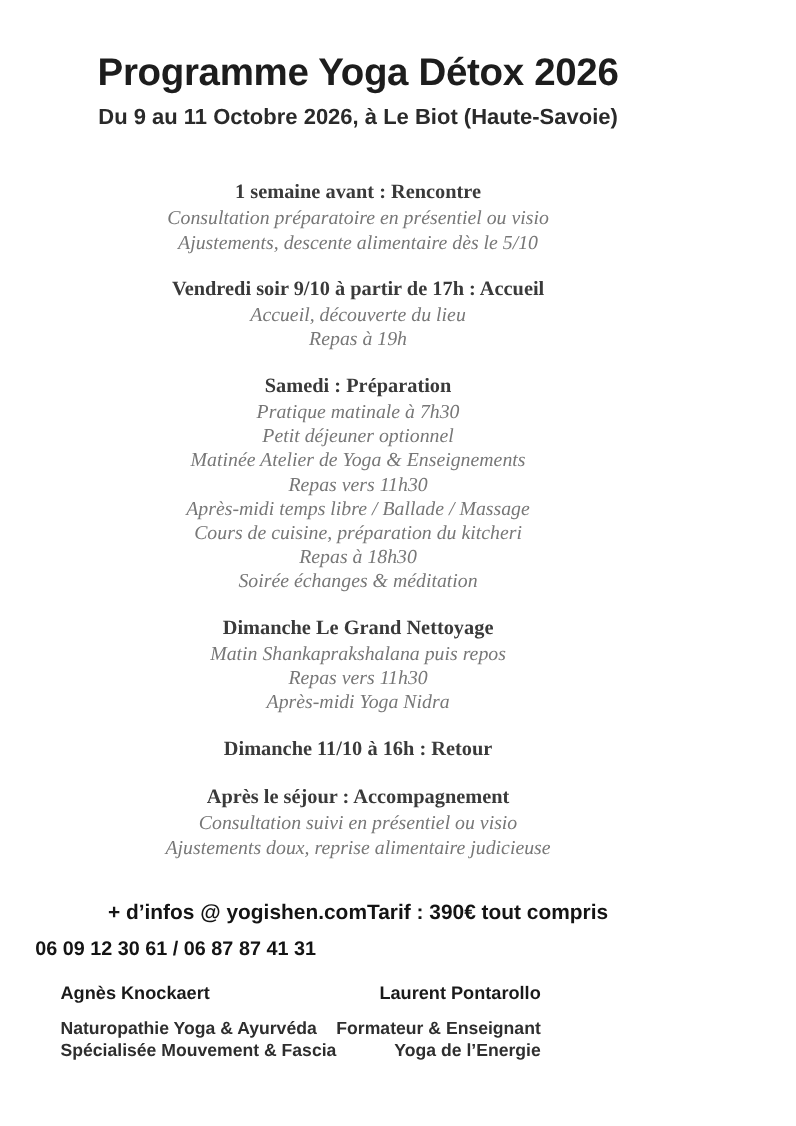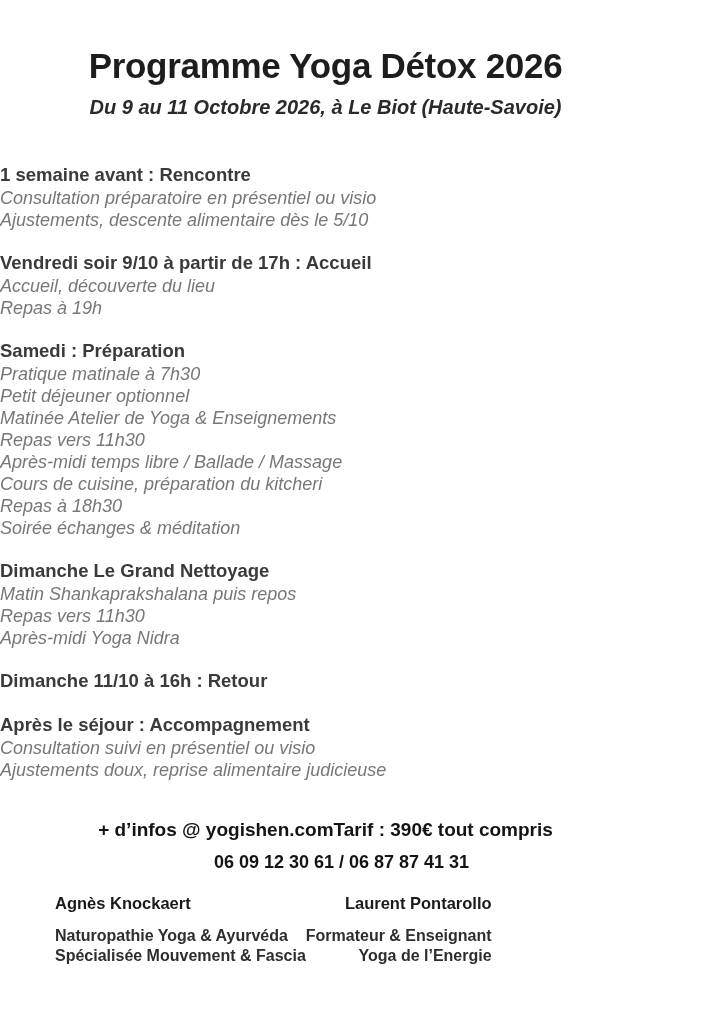--- a/index.html
+++ b/index.html
@@ -25,27 +25,27 @@
     margin: 0 0 10px 0;
     text-align: center;
     font-size: 35px;
     font-weight: 700;
     letter-spacing: -0.3px;
     color: #1d1d1d;
   }
   .subtitle {
     text-align: center;
     font-size: 20px;
-    font-style: italic;
     font-weight: 600;
     color: #2a2a2a;
     margin-bottom: 44px;
   }
   .schedule {
-    text-align: left;
+    text-align: center;
+    font-family: Liberation Serif, serif;
   }
   .sec {
     margin-bottom: 20px;
   }
   .sec-h {
     font-size: 18.5px;
     font-weight: 600;
     color: #3a3a3a;
     line-height: 24px;
   }
@@ -58,21 +58,20 @@
   .contact-row {
     margin-top: 38px;
     display: flex;
     justify-content: center;
     font-size: 19px;
     font-weight: 700;
     color: #141414;
   }
   .phones {
     margin-top: 11px;
-    text-align: center;
     font-size: 18px;
     font-weight: 700;
     color: #141414;
     padding-left: 32px;
   }
   .people {
     margin-top: 20px;
     display: flex;
     justify-content: flex-start;
     box-sizing: border-box;

